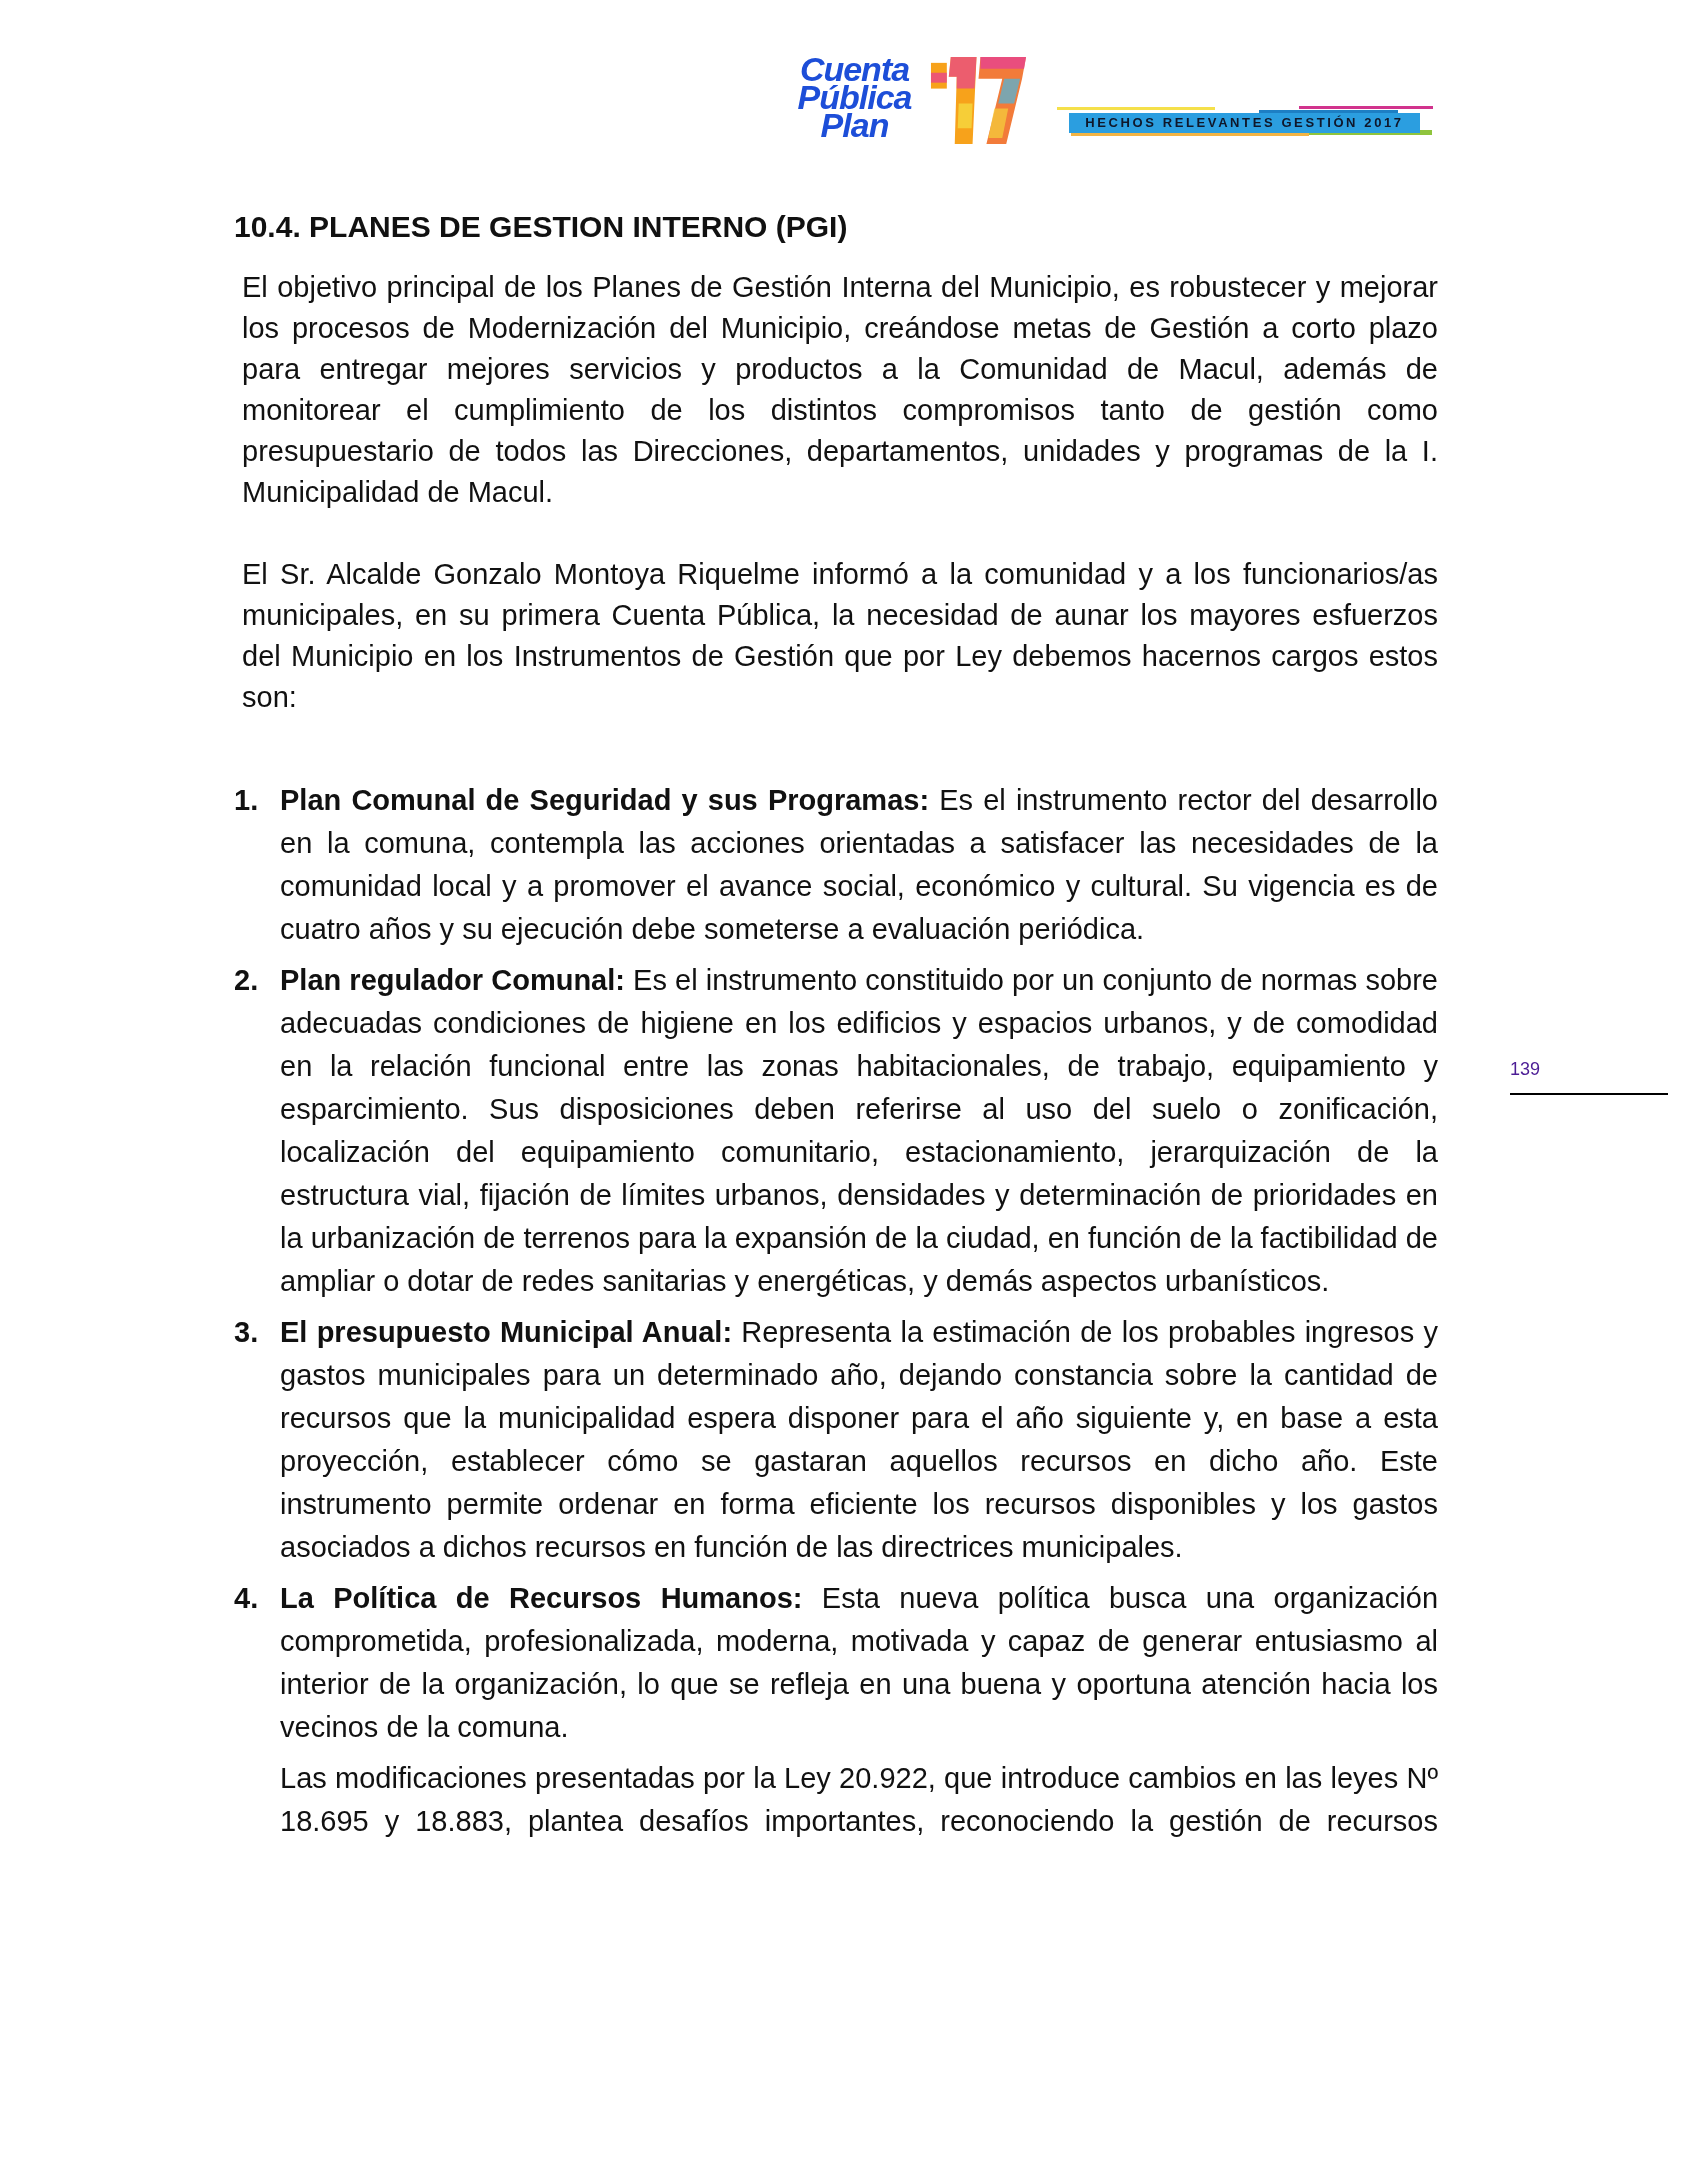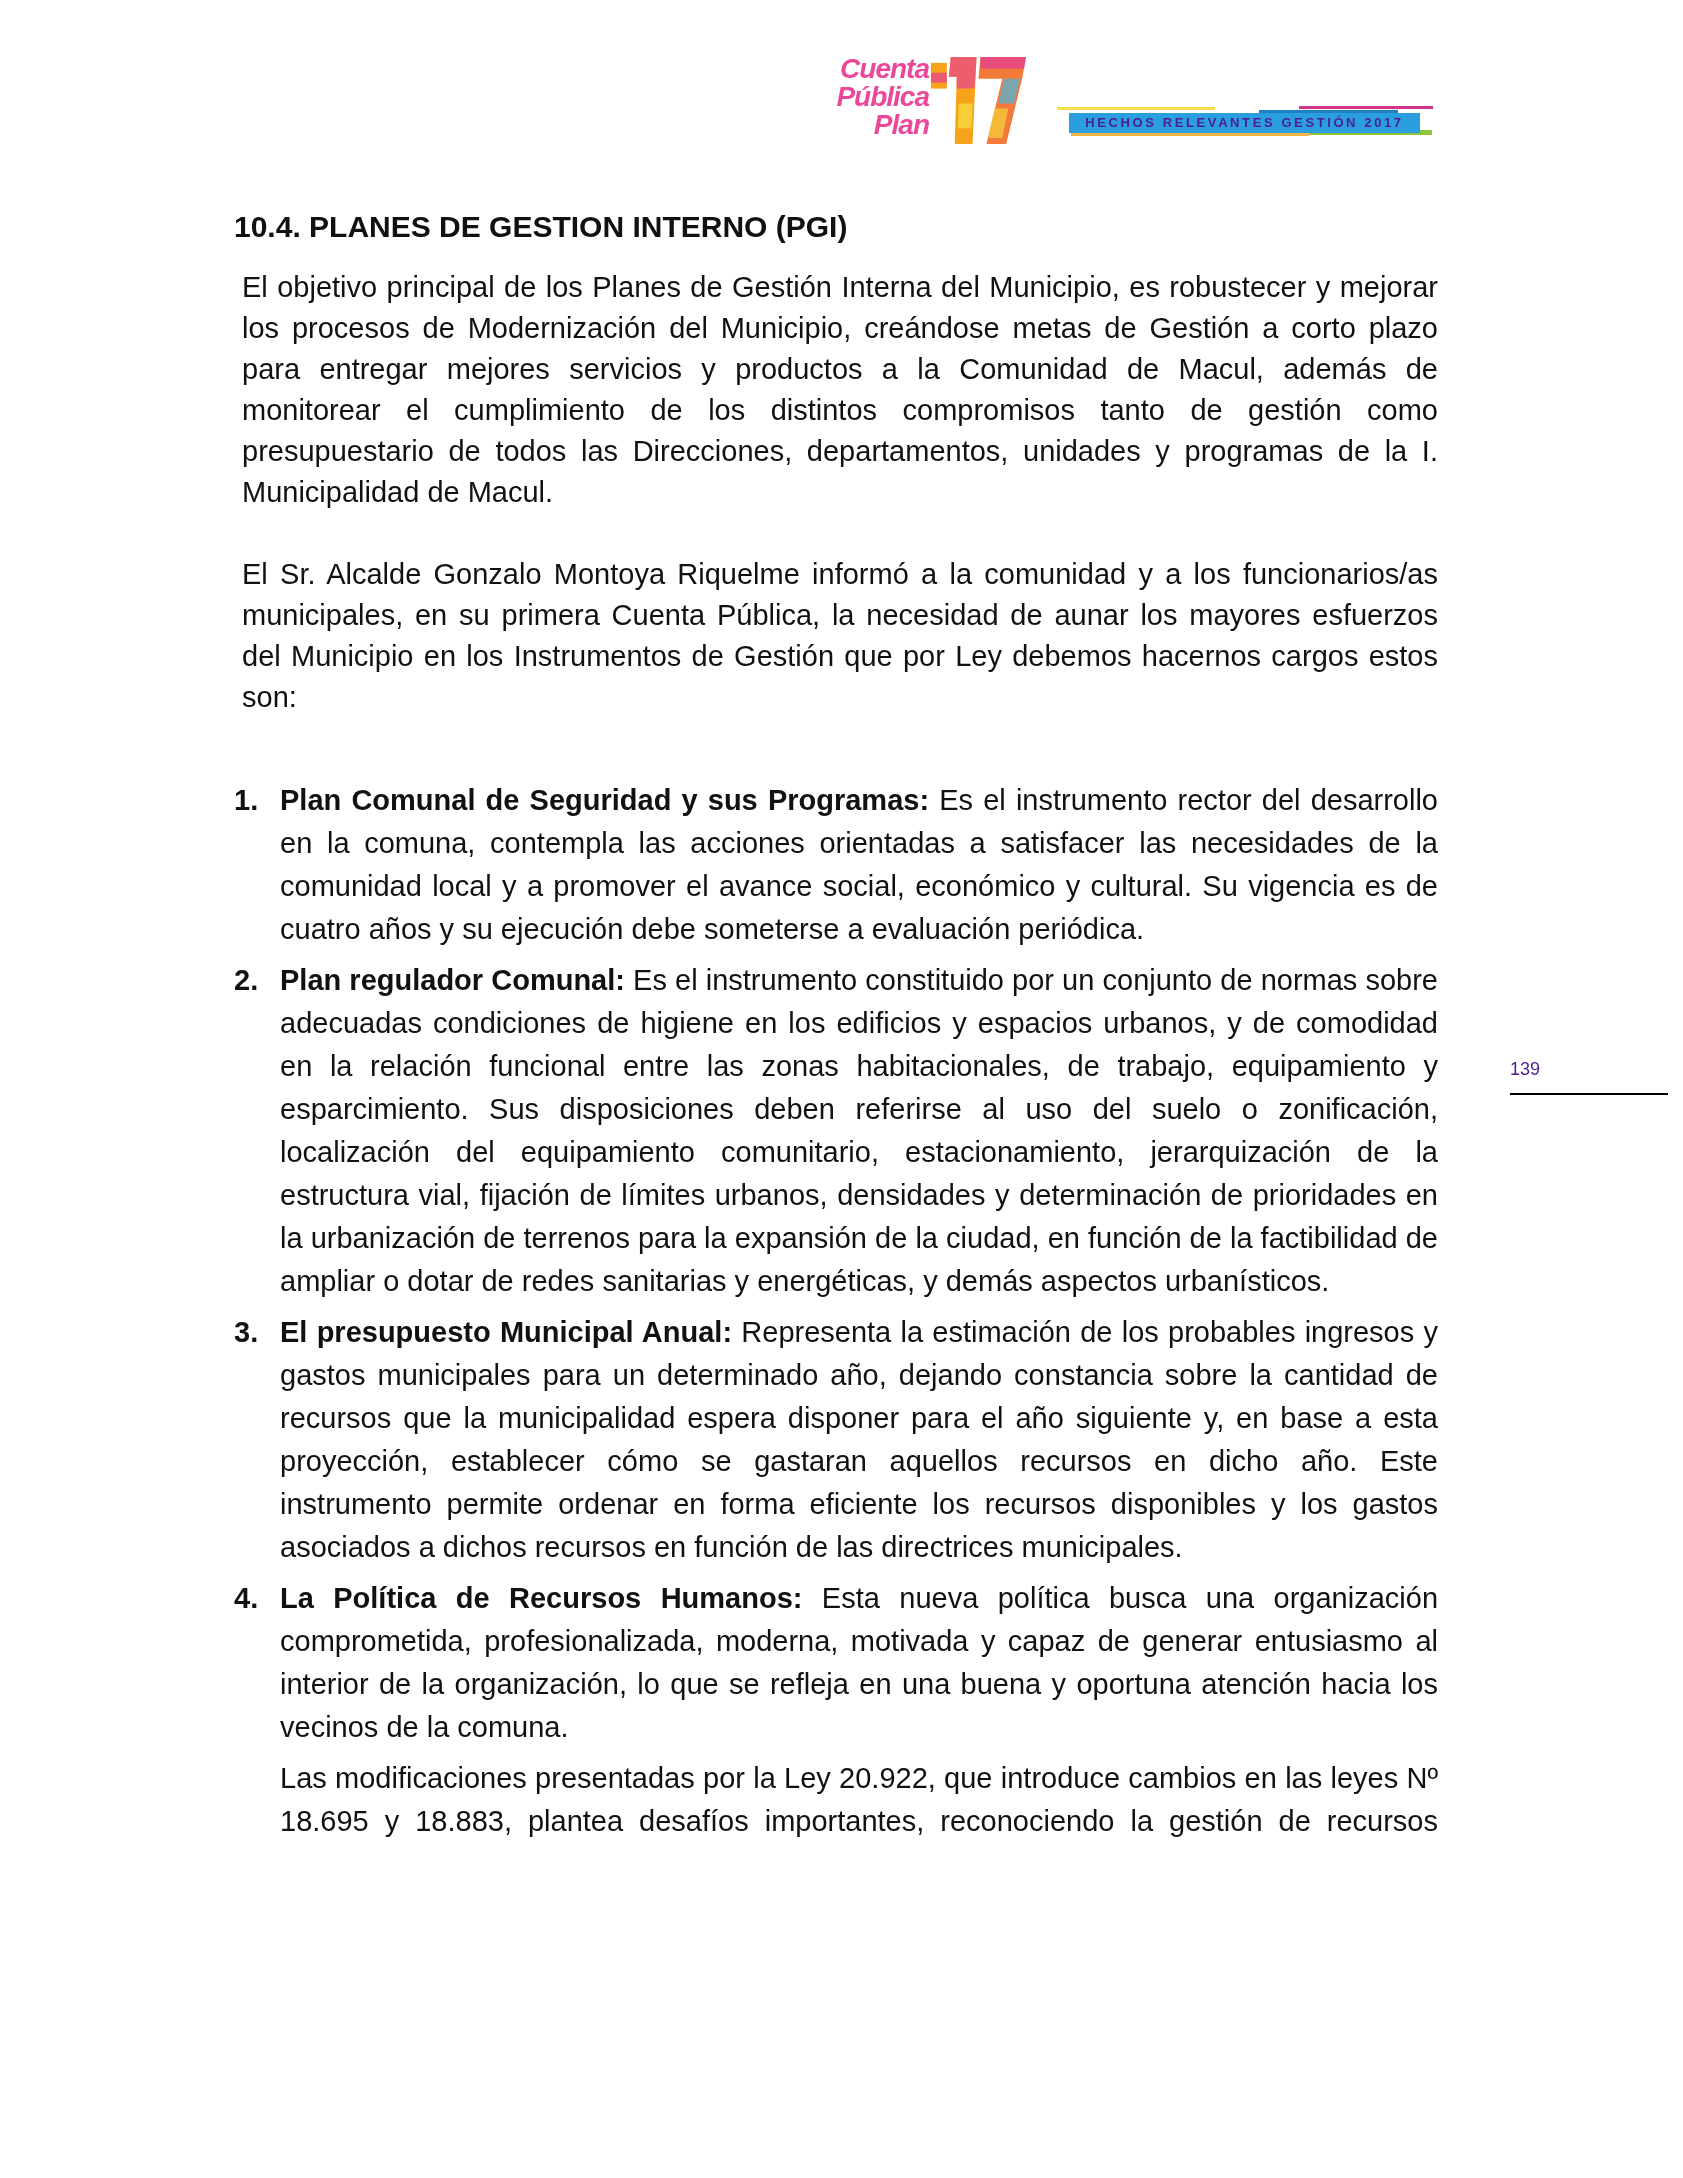--- a/index.html
+++ b/index.html
@@ -8,40 +8,40 @@
     font-family: "Liberation Sans Narrow", "Liberation Sans", sans-serif;
     color: #111;
   }
   
   .logo {
     position: absolute; left: 780px; top: 55px; width: 248px; height: 91px;
   }
   .logo-text {
     position: absolute; left: 0; top: 0; width: 149px;
     font-family: "Liberation Sans", sans-serif; font-weight: bold; font-style: italic;
-    color: #ec4899; font-size: 28px; line-height: 28px; letter-spacing: -1px;
-    text-align: right;
+    color: #1d4ed8; font-size: 34px; line-height: 28px; letter-spacing: -1px;
+    text-align: center;
   }
   .logo-text div { white-space: nowrap; }
   .logo-17 {
     position: absolute; left: 149px; top: -6px; width: 99px; height: 99px;
   }
   .banner {
     position: absolute; left: 1051px; top: 103px; width: 381px; height: 38px;
   }
   .banner .bar { position: absolute; height: 3px; }
   .banner .bar.yellow { left: 6px; top: 4px; width: 158px; background: #f5e04a; }
   .banner .bar.pink { left: 248px; top: 3px; width: 134px; background: #d1338d; }
   .banner .bar.blue-top { left: 208px; top: 7px; width: 139px; background: #1d7fc4; }
   .banner .bar.orange { left: 20px; top: 30px; width: 238px; background: #f2b444; }
   .banner .bar.green { left: 218px; top: 27px; width: 163px; height: 5px; background: #8fc43d; }
   .banner .main {
     position: absolute; left: 18px; top: 10px; width: 351px; height: 20px;
     background: #2b9ee0;
-    color: #4c1d95; font-family: "Liberation Sans", sans-serif; font-weight: bold;
+    color: #0f172a; font-family: "Liberation Sans", sans-serif; font-weight: bold;
     font-size: 13px; letter-spacing: 2.6px; line-height: 20px; text-align: center;
   }
   
   .content {
     position: absolute; left: 234px; top: 207px; width: 1212px;
     font-size: 29px; line-height: 41px;
   }
   h1 {
     margin: 0; font-size: 30px; font-weight: bold; line-height: 40px;
     font-family: "Liberation Sans Narrow", "Liberation Sans", sans-serif;

